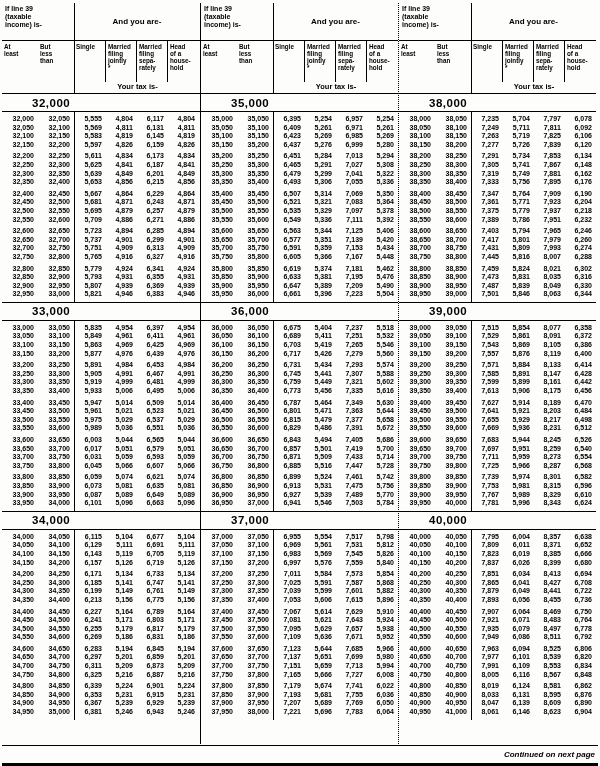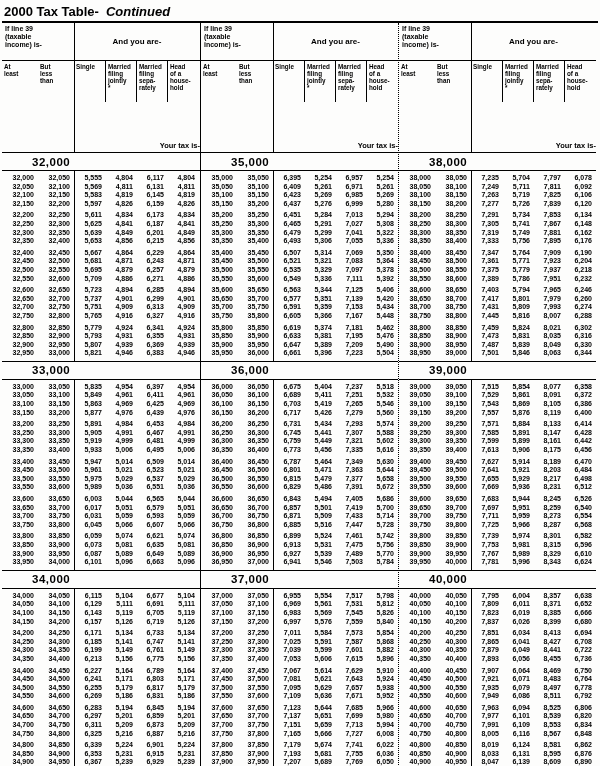--- a/index.html
+++ b/index.html
@@ -28,21 +28,21 @@
   .hdr{position:relative;flex:0 0 auto;}
   .hdr::before{content:"";position:absolute;left:72px;top:0;bottom:0;width:1px;background:#000;}
   .hdr-top{display:flex;border-bottom:1px solid #000;height:37px;}
   .hdr-income{width:72px;box-sizing:border-box;padding:2px 2px 0 3px;font-size:7px;font-weight:bold;line-height:8px;white-space:pre-line;}
   .hdr-andyou{flex:1;display:flex;align-items:center;justify-content:center;font-size:8px;font-weight:bold;}
   .hdr-cols{display:flex;height:41px;}
   .hc{box-sizing:border-box;font-size:6.3px;font-weight:bold;line-height:7px;white-space:pre-line;padding:2px 1px 0 2px;}
   .hc.inc{width:36px;}
   .hc.tax{width:31px;border-left:1px solid #000;}
   .hc.tax.first{border-left:none;}
-  .hdr-tax{height:11px;margin-left:73px;text-align:right;font-size:7.5px;font-weight:bold;line-height:10px;margin-top:39px;}
+  .hdr-tax{height:11px;margin-left:73px;text-align:center;font-size:7.5px;font-weight:bold;line-height:10px;}
   
   .section{flex:0 0 auto;}
   .band{
     border-top:1.5px solid #000;border-bottom:1.5px solid #000;
     font-size:11.5px;font-weight:bold;
     padding:2.5px 0 2.5px 30px;line-height:12px;
     letter-spacing:0.5px;
   }
   .rows{position:relative;padding:2px 0 3px 0;}
   .rows::before{content:"";position:absolute;left:72px;top:0;bottom:0;width:1px;background:#000;}
@@ -65,23 +65,20 @@
   .foot-cont{
     flex:1;font-size:8px;font-weight:bold;font-style:italic;
     text-align:right;padding:4px 3px 4px 2px;
   }
 </style>
 </head>
 <body>
 
 <div class="page">
 
-  <div class="titlebar">
-    <span>2000 Tax Table-</span><span class="cont">Continued</span>
-  </div>
 
   <div class="panels">
 
     <div class="panel p1">
       <div class="hdr">
         <div class="hdr-top">
           <div class="hdr-income">If line 39
 (taxable
 income) is-</div>
           <div class="hdr-andyou">And you are-</div>
@@ -1745,15 +1742,16 @@
                 <span class="c tax">6,904</span>
               </div>
             </div>
           </div>
       </div>
     </div>
 
   </div>
 
   <div class="footer">
+    <div class="foot-cont">Continued on next page</div>
   </div>
 
 </div>
 
 </body></html>

